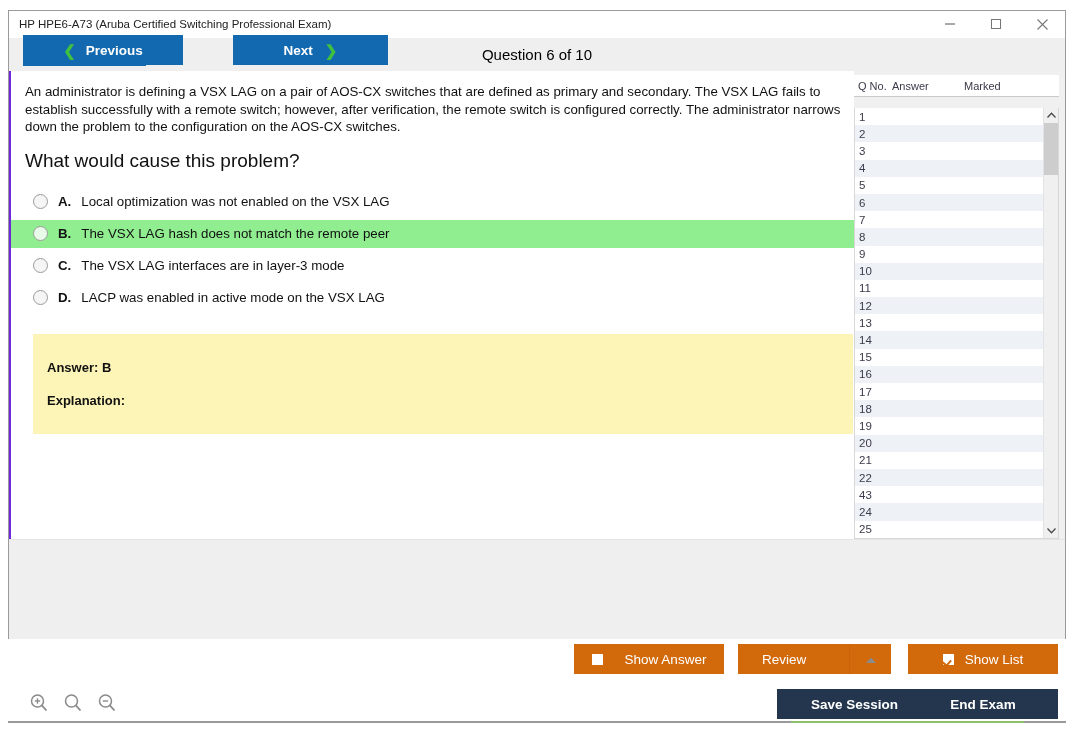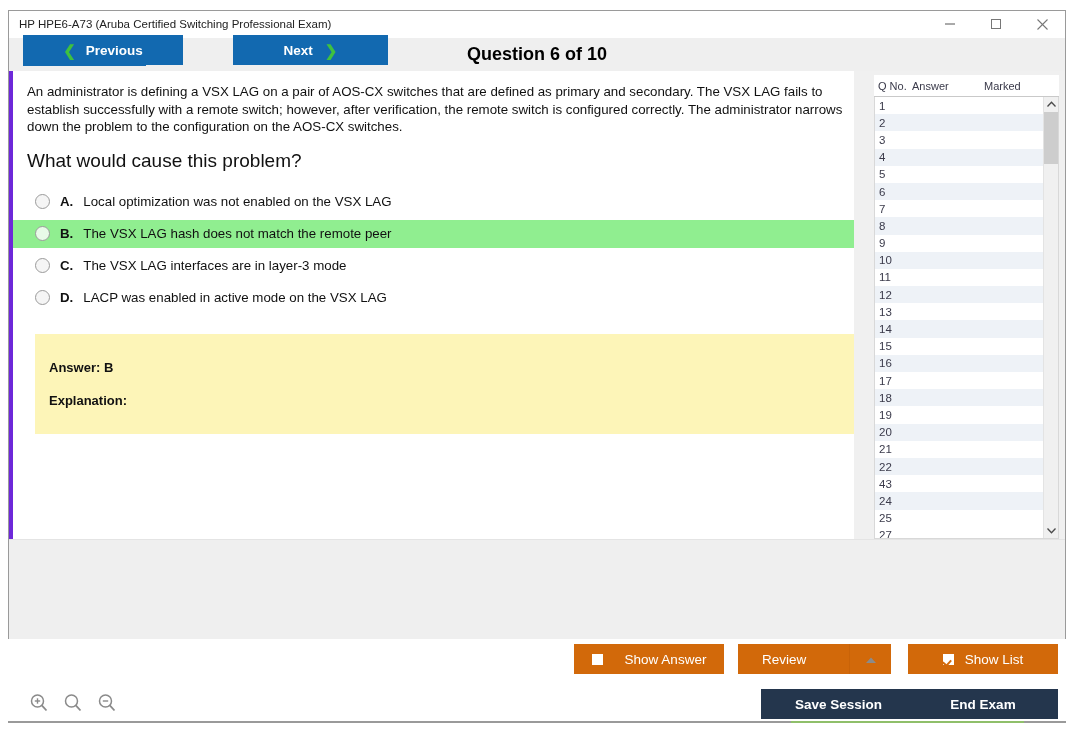--- a/index.html
+++ b/index.html
@@ -92,43 +92,43 @@
     left: 1px; top: 4px;
     width: 4px; height: 6px;
     border: solid #d2690a;
     border-width: 0 2px 2px 0;
     transform: rotate(42deg);
   }
   #question-counter {
     position: absolute;
     left: 0; right: 0;
     text-align: center;
-    font-size: 18px;
-    font-weight: bold;
+    font-size: 15px;
+    font-weight: normal;
     color: #000;
     pointer-events: none;
   }
 
   
   #body-split {
     flex: 1 1 auto;
     display: flex;
     min-height: 0;
     background: #f0f0f0;
   }
 
   
   #question-pane {
     width: 845px;
     background: #ffffff;
     padding: 12px 0 0 0;
     display: flex;
     flex-direction: column;
     flex: 0 0 auto;
-    border-left: 4px solid #6d28d9;
+    border-left: 2px solid #6d28d9;
   }
   #question-stem {
     font-size: 13.3px;
     line-height: 1.32;
     color: #111;
     padding: 0 8px 0 14px;
   }
   #question-prompt {
     font-size: 19px;
     color: #111;
@@ -170,24 +170,25 @@
     font-size: 13px;
     font-weight: bold;
     color: #111;
   }
   #explanation-line { margin-top: 18px; }
 
   
   #question-list-panel {
     flex: 1 1 auto;
     background: #f0f0f0;
-    padding: 4px 6px 0 20px;
+    padding: 4px 6px 0 0;
     display: flex;
     flex-direction: column;
     min-width: 0;
+    gap: 11px;
   }
   #list-header {
     display: flex;
     font-size: 11px;
     color: #3a3a4a;
     height: 22px;
     align-items: center;
     background: #ffffff;
     border-bottom: 1px solid #c9c9c9;
     flex: 0 0 auto;
@@ -282,21 +283,21 @@
   #review-arrow {
     position: absolute; right: 0; top: 0; bottom: 0;
     width: 42px;
     display: flex; align-items: center; justify-content: center;
     border-left: 1px solid #c96308;
   }
   #btn-show-list {
     left: 899px; top: 633px; width: 150px; height: 30px;
     gap: 11px; font-size: 13.5px;
   }
-  #btn-save-session { left: 752px; top: 678px; width: 155px; height: 30px; }
+  #btn-save-session { left: 768px; top: 678px; width: 155px; height: 30px; }
   #btn-end-exam     { left: 899px; top: 678px; width: 150px; height: 30px; }
 
   
   #footer-abs-layer {
     position: absolute;
     left: 0; top: 0; right: 0; bottom: 0;
     pointer-events: none;
   }
   #footer-abs-layer .btn { pointer-events: auto; }
 

